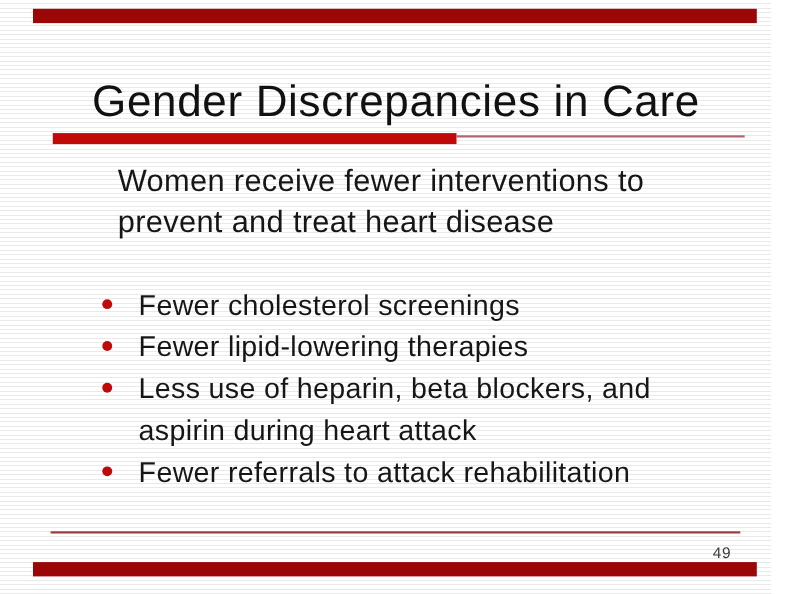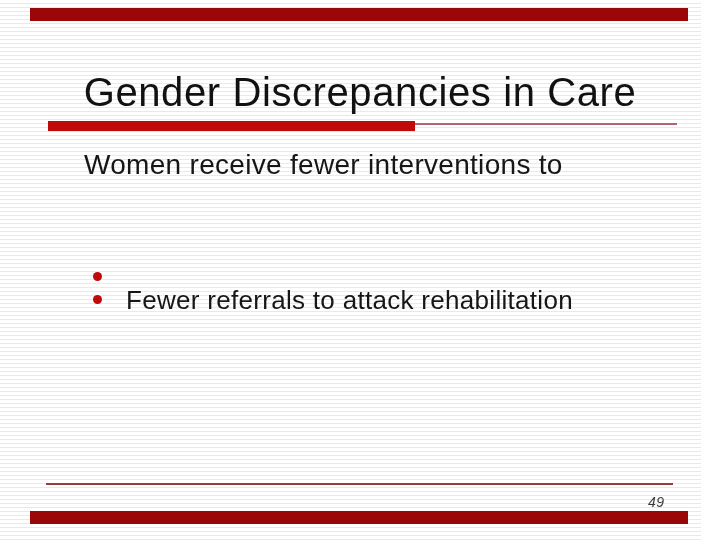--- a/index.html
+++ b/index.html
@@ -49,21 +49,21 @@
   .rule-thin {
     position: absolute;
     left: 415px;
     top: 123px;
     width: 262px;
     height: 2px;
     background: #b26470;
   }
   .intro {
     position: absolute;
-    left: 84px;
+    left: 107px;
     top: 146px;
     width: 600px;
     font-size: 28px;
     line-height: 37px;
     letter-spacing: 0.3px;
     color: #161616;
   }
   .bullets {
     position: absolute;
     left: 93px;
@@ -98,46 +98,62 @@
     height: 2px;
     background: #9e3a3b;
   }
   .page-number {
     position: absolute;
     left: 648px;
     top: 494px;
     font-size: 14px;
     letter-spacing: 0.5px;
     color: #3a3a3a;
-    font-style: italic;
   }
 </style>
 </head>
 <body>
 
 <div class="slide">
 
   <div class="banner top"></div>
 
   <h1 class="title">Gender Discrepancies in Care</h1>
 
   <div class="rule-thick"></div>
   <div class="rule-thin"></div>
 
   <div class="intro">
     <div class="intro-line">Women receive fewer interventions to</div>
+    <div class="intro-line">prevent and treat heart disease</div>
   </div>
 
   <div class="bullets">
 
+    <div class="bullet-item">
+      <span class="dot"></span>
+      <div class="bullet-text">
+        <div>Fewer cholesterol screenings</div>
+      </div>
+    </div>
 
     <div class="bullet-item">
       <span class="dot"></span>
+      <div class="bullet-text">
+        <div>Fewer lipid-lowering therapies</div>
+      </div>
     </div>
 
+    <div class="bullet-item">
+      <span class="dot"></span>
+      <div class="bullet-text">
+        <div>Less use of heparin, beta blockers, and</div>
+        <div>aspirin during heart attack</div>
+      </div>
+    </div>
 
     <div class="bullet-item">
       <span class="dot"></span>
       <div class="bullet-text">
         <div>Fewer referrals to attack rehabilitation</div>
       </div>
     </div>
 
   </div>
 

